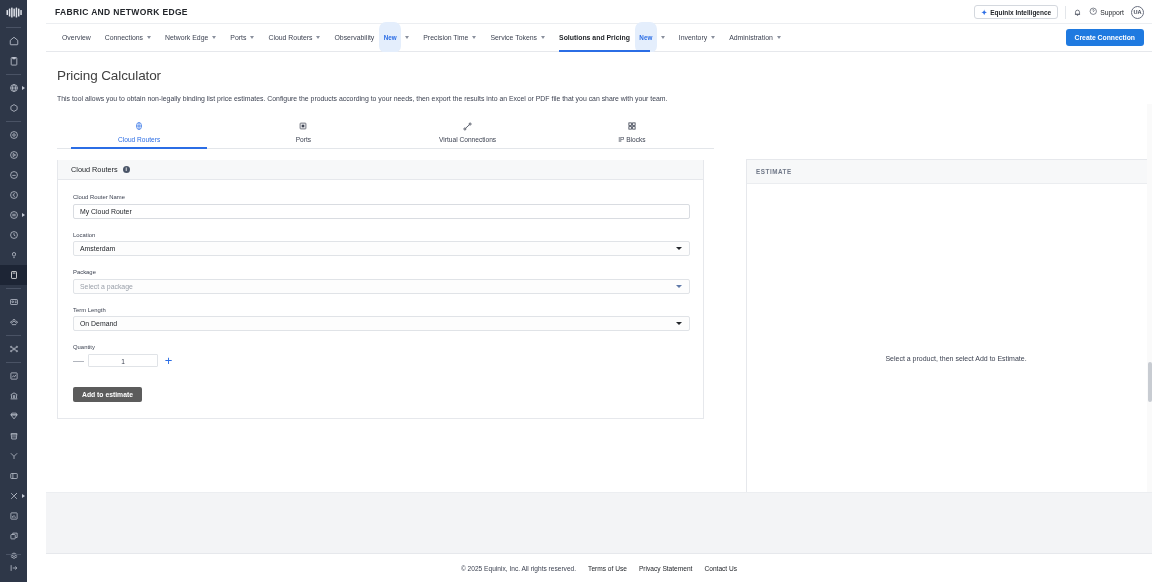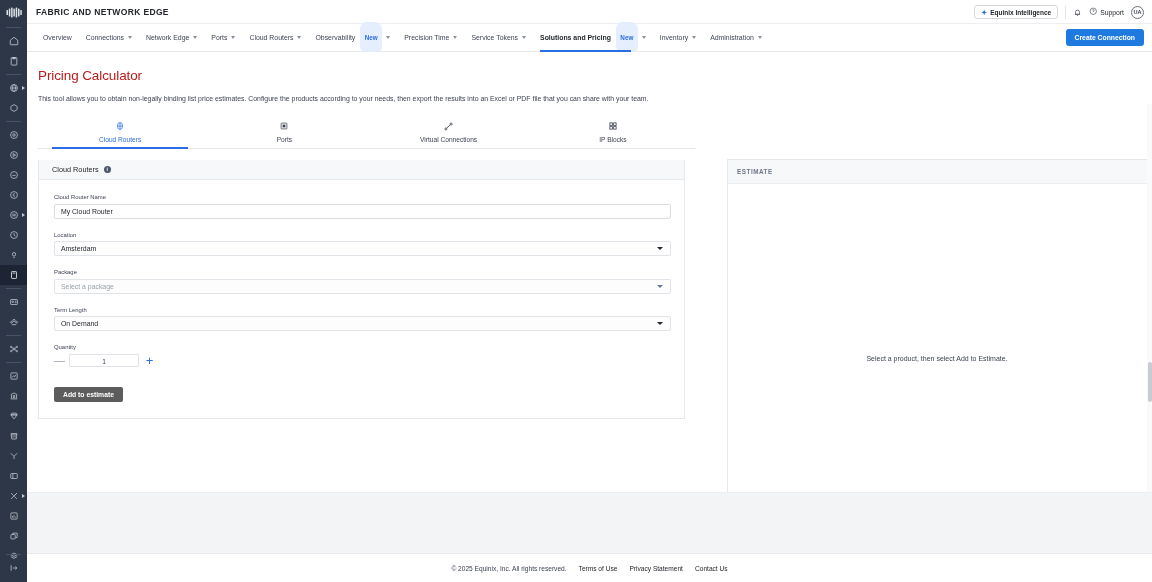--- a/index.html
+++ b/index.html
@@ -2,21 +2,21 @@
 <html><head>
 <meta charset="utf-8">
 <style>
   * { box-sizing: border-box; margin: 0; padding: 0; }
   html, body {
     width: 1152px; height: 582px;
     font-family: "Liberation Sans", sans-serif;
     background: #ffffff;
     overflow: hidden;
   }
-  .app { position: relative; width: 1152px; height: 582px; display: flex; }
+  .app { position: relative; width: 1152px; height: 582px; display: flex; gap: 19px; }
 
   
   .rail {
     width: 27px; height: 582px;
     background: #2e3748;
     display: flex; flex-direction: column; align-items: center;
     flex: 0 0 27px;
     position: relative;
   }
   .rail-logo {
@@ -119,21 +119,21 @@
     height:17px; padding: 0 9px;
     display:flex; align-items:center;
   }
 
   
   .content {
     height: 440px; overflow: hidden; position: relative;
     background: #fff;
   }
   .page-pad { padding: 16px 0 0 11px; }
-  .page-title { font-size: 13.5px; color:#b91c1c; font-weight:400; letter-spacing:-0.1px; }
+  .page-title { font-size: 13.5px; color:#404040; font-weight:400; letter-spacing:-0.1px; }
   .page-desc { font-size: 6.9px; color:#3d4352; margin-top: 12px; }
 
   
   .ptabs {
     display:flex; margin-top: 18px; width: 657px;
     border-bottom: 1px solid #e3e6ea;
   }
   .ptab {
     flex: 1 1 0; text-align:center;
     display:flex; flex-direction:column; align-items:center;

